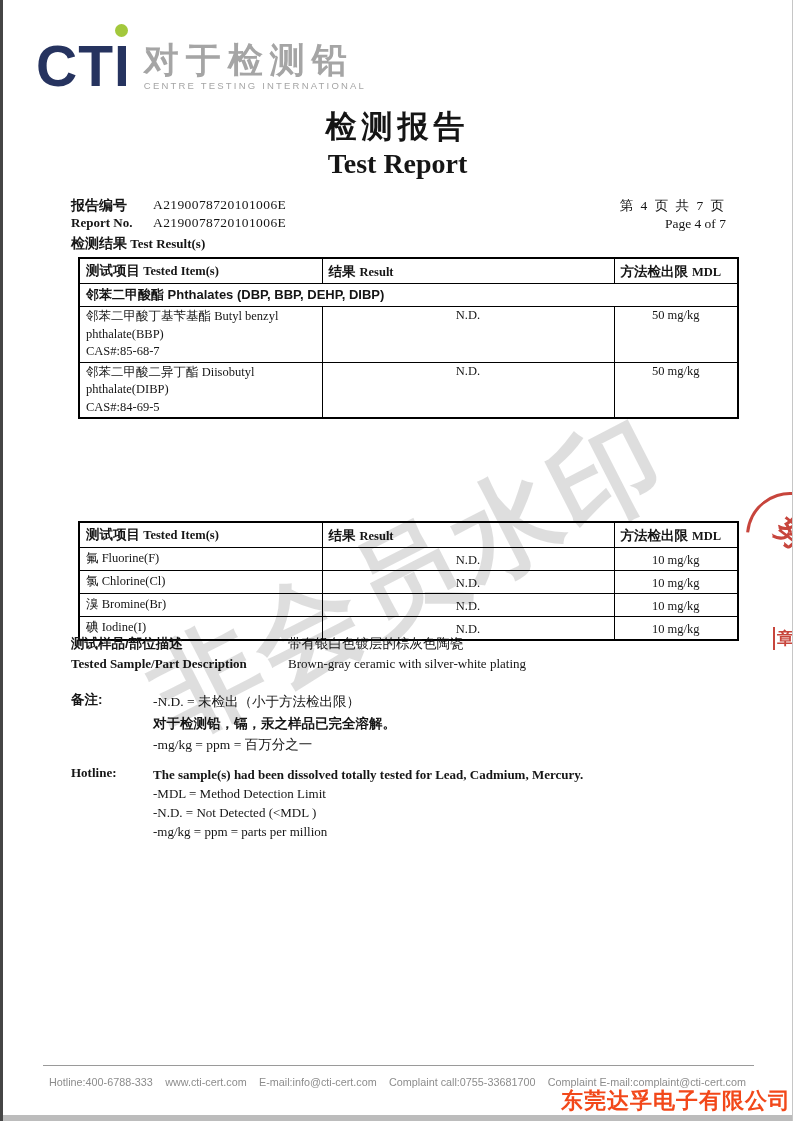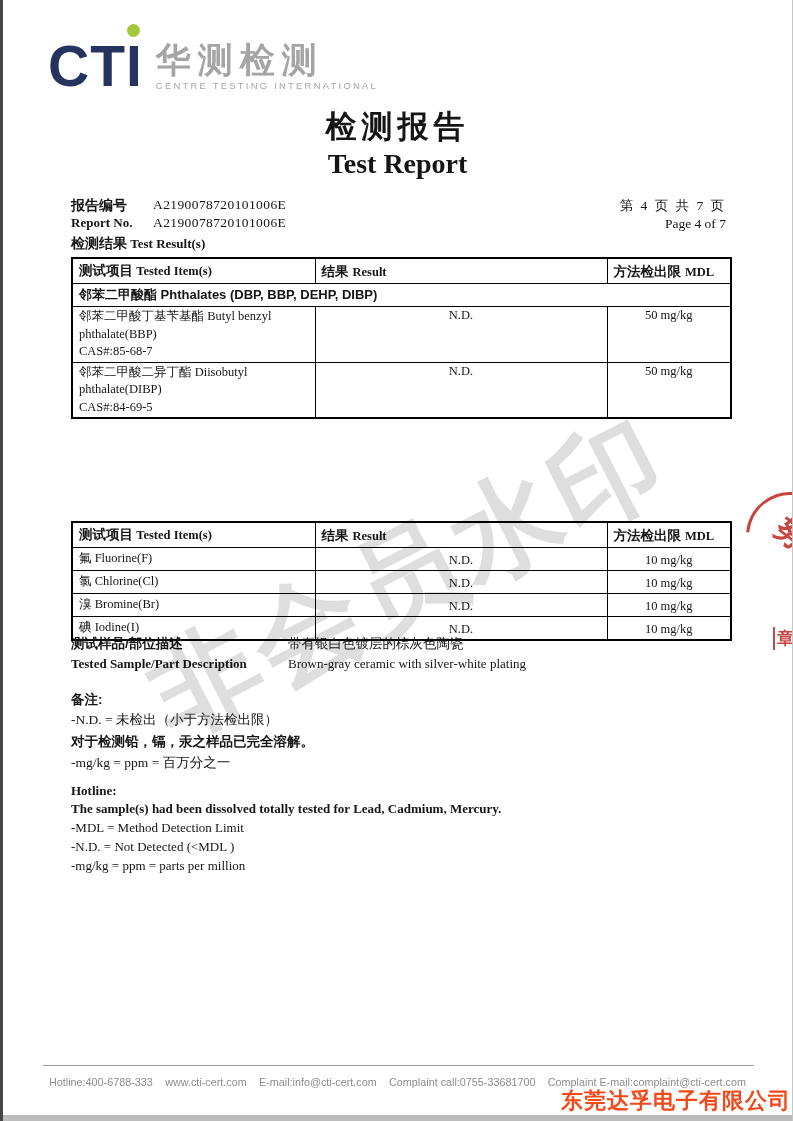--- a/index.html
+++ b/index.html
@@ -13,21 +13,21 @@
   }
   html,body{margin:0;padding:0;background:#e9e9e9;}
   .page{
     position:relative;width:793px;height:1121px;background:#ffffff;
     font-family:"Liberation Serif", serif;color:#151515;overflow:hidden;
     border-left:3px solid #454545;border-right:1px solid #c6c6c6;
     box-sizing:border-box;
   }
   .bottom-strip{position:absolute;left:0;right:0;bottom:0;height:6px;background:#bcbcbc;}
   
-  .logo{position:absolute;left:33px;top:24px;display:flex;align-items:flex-start;z-index:2;margin-left:12px;}
+  .logo{position:absolute;left:33px;top:24px;display:flex;align-items:flex-start;z-index:2;}
   .cti{
     position:relative;font-family:"Liberation Sans",sans-serif;font-weight:bold;
     font-size:57px;line-height:1;color:var(--logo_navy);letter-spacing:1px;padding-top:14px;
   }
   .cti-dot{position:absolute;top:0;right:3px;width:13px;height:13px;border-radius:50%;background:var(--logo_green);}
   .logo-right{margin-left:13px;padding-top:18px;font-family:"Liberation Sans",sans-serif;}
   .logo-zh{font-size:35px;line-height:1;color:var(--logo_gray);letter-spacing:7px;font-weight:600;}
   .logo-en{font-size:9.5px;color:var(--logo_gray);letter-spacing:2.2px;margin-top:3px;white-space:nowrap;}
   
   .title-zh{position:absolute;left:0;right:0;top:106px;text-align:center;z-index:2;
@@ -40,21 +40,21 @@
   .report-label-zh{width:82px;font-family:"Liberation Sans",sans-serif;font-weight:bold;font-size:14px;}
   .report-label-en{width:82px;font-weight:bold;font-size:13px;}
   .report-value{font-size:13.5px;letter-spacing:0.4px;}
   .pageinfo{position:absolute;right:66px;top:197px;text-align:right;z-index:2;line-height:18px;}
   .pageinfo-zh{font-size:13.5px;letter-spacing:2px;}
   .pageinfo-en{font-size:13.5px;}
   .results-heading{position:absolute;left:68px;top:235px;z-index:2;font-size:13px;}
   .results-heading .zh{font-family:"Liberation Sans",sans-serif;font-weight:bold;font-size:14px;}
   .results-heading .en{font-weight:bold;font-size:13px;}
   
-  table.result-table{position:absolute;left:68px;border-collapse:collapse;table-layout:fixed;z-index:2;width:659px;}
+  table.result-table{position:absolute;left:75px;border-collapse:collapse;table-layout:fixed;z-index:2;width:659px;}
   .t1{top:257px;}
   .t2{top:521px;}
   table.result-table td{border:1px solid #000;padding:1px 6px;background:transparent;}
   table.result-table{border:2px solid #000;}
   td.hdr-item{font-size:13px;}
   td.hdr-item .zh, td.hdr-result .zh, td.hdr-mdl .zh{font-family:"Liberation Sans",sans-serif;font-weight:bold;font-size:13.5px;}
   td.hdr-item .en, td.hdr-result .en, td.hdr-mdl .en{font-weight:bold;font-size:12.5px;}
   td.hdr-result, td.hdr-mdl{text-align:left;}
   tr.hdr-row td{height:22px;}
   td.section-cell{font-weight:bold;font-size:13px;height:20px;font-family:"Liberation Sans",sans-serif;}
@@ -65,21 +65,21 @@
   .t2 td.result-cell,.t2 td.mdl-cell{vertical-align:middle;padding-top:3px;}
   
   .sample-block{position:absolute;left:68px;top:634px;z-index:2;}
   .sample-row{display:flex;}
   .sample-label-zh{width:217px;font-family:"Liberation Sans",sans-serif;font-weight:bold;font-size:13.5px;line-height:20px;}
   .sample-label-en{width:217px;font-weight:bold;font-size:13px;line-height:19px;}
   .sample-value-zh{font-size:13.5px;line-height:20px;}
   .sample-value-en{font-size:13px;line-height:19px;}
   
   .notes-block{position:absolute;left:68px;top:691px;z-index:2;}
-  .notes-row{display:flex;flex-direction:column;}
+  .notes-row{display:flex;}
   .notes-label-zh{width:82px;font-family:"Liberation Sans",sans-serif;font-weight:bold;font-size:13.5px;}
   .notes-label-en{width:82px;font-weight:bold;font-size:13px;}
   .zh-line{font-size:13.5px;line-height:21.5px;}
   .zh-line.first{font-weight:bold;font-family:"Liberation Sans",sans-serif;}
   .en-lines{margin-top:9px;}
   .en-line{font-size:13px;line-height:19.2px;}
   .en-line.first{font-weight:bold;}
   
   .watermark{
     position:absolute;left:122px;top:505px;width:566px;text-align:center;z-index:1;
@@ -119,21 +119,21 @@
 <div class="page">
 
   <div class="watermark">非会员水印</div>
 
   <div class="logo">
     <div class="cti">
       <span>CTI</span>
       <span class="cti-dot"></span>
     </div>
     <div class="logo-right">
-      <div class="logo-zh">华测检测</div>
+      <div class="logo-zh">对于检测铅</div>
       <div class="logo-en">CENTRE TESTING INTERNATIONAL</div>
     </div>
   </div>
 
   <div class="title-zh">检测报告</div>
   <div class="title-en">Test Report</div>
 
   <div class="report-block">
     <div class="report-row">
       <span class="report-label-zh">报告编号</span>

